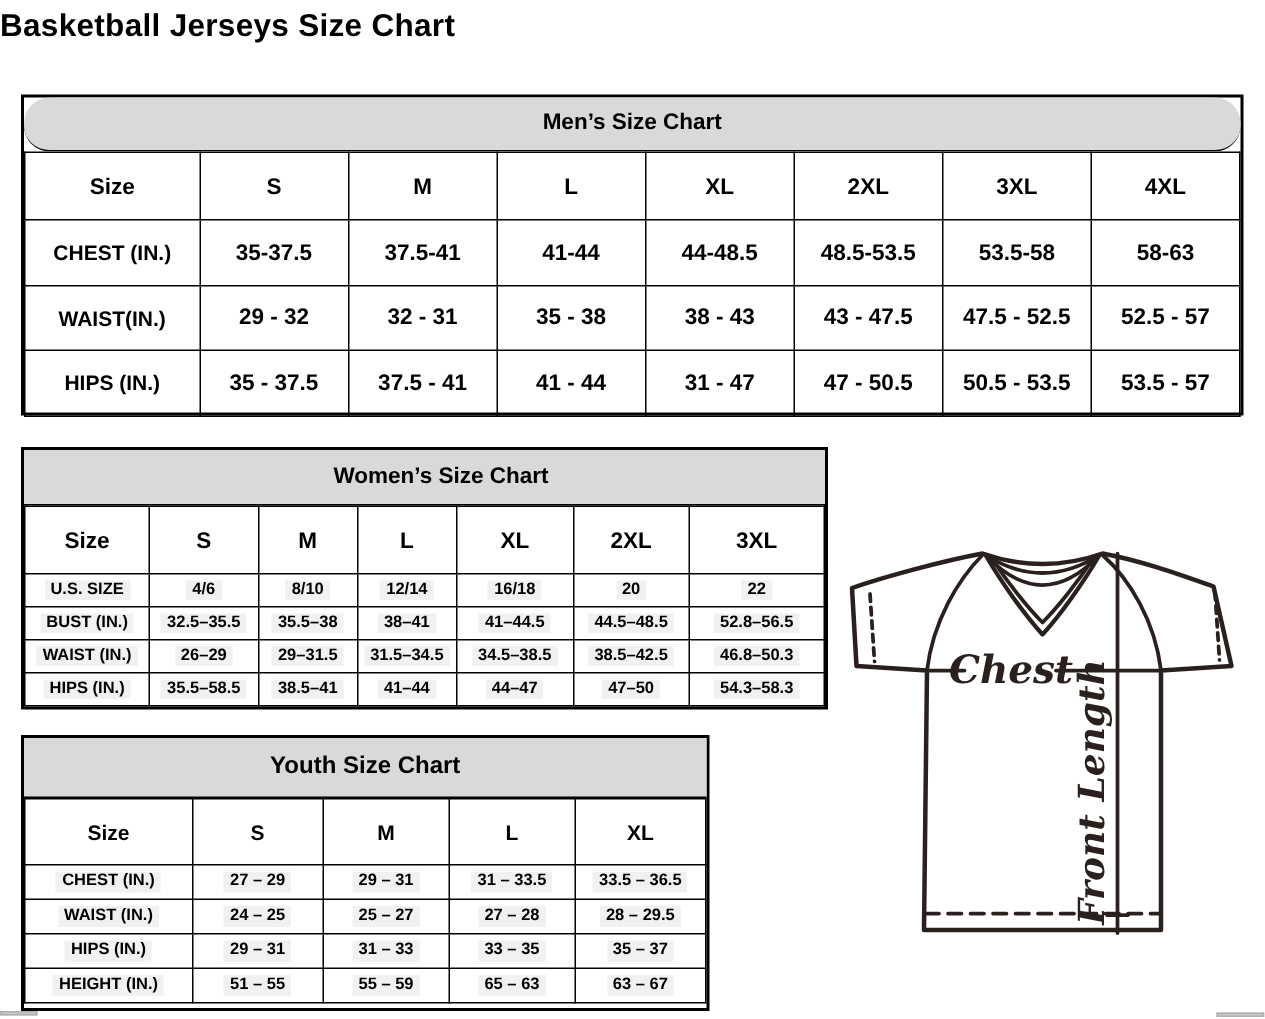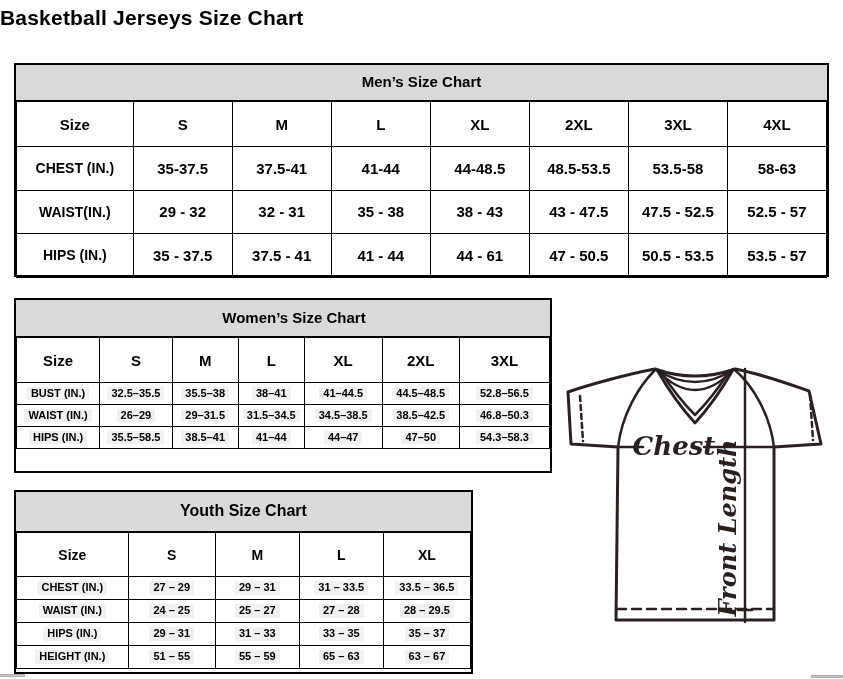--- a/index.html
+++ b/index.html
@@ -20,21 +20,21 @@
   .chart-title{background:var(--header-bg);border-bottom:1.5px solid var(--border);
     text-align:center;font-weight:700;font-size:15px;}
 
   table.size-table{width:100%;border-collapse:collapse;table-layout:fixed;}
   table.size-table th,table.size-table td{
     border:1px solid var(--border);text-align:center;vertical-align:middle;
     font-weight:700;padding:0;}
 
   
   #box-mens{left:14px;top:63px;width:815px;height:214px;}
-  #box-mens .chart-title{height:36px;line-height:34px;}
+  #box-mens .chart-title{height:36px;line-height:34px;border-radius:17px;}
   #tbl-mens thead tr{height:45px;}
   #tbl-mens tbody tr{height:43.5px;}
   #tbl-mens th,#tbl-mens td{font-size:15px;}
   #tbl-mens tbody th{font-size:14px;}
 
   
   #box-womens{left:14px;top:298px;width:538px;height:175px;}
   #box-womens .chart-title{height:37px;line-height:35px;padding-left:22px;}
   #tbl-womens thead tr{height:45px;}
   #tbl-womens tbody tr{height:22px;}
@@ -104,21 +104,21 @@
             <td><span>38 - 43</span></td>
             <td><span>43 - 47.5</span></td>
             <td><span>47.5 - 52.5</span></td>
             <td><span>52.5 - 57</span></td>
           </tr>
           <tr>
             <th><span>HIPS (IN.)</span></th>
             <td><span>35 - 37.5</span></td>
             <td><span>37.5 - 41</span></td>
             <td><span>41 - 44</span></td>
-            <td><span>44 - 61</span></td>
+            <td><span>31 - 47</span></td>
             <td><span>47 - 50.5</span></td>
             <td><span>50.5 - 53.5</span></td>
             <td><span>53.5 - 57</span></td>
           </tr>
         </tbody>
     </table>
   </div>
 
   <div class="chart-box" id="box-womens">
     <div class="chart-title">Women’s Size Chart</div>
@@ -138,20 +138,29 @@
             <th>S</th>
             <th>M</th>
             <th>L</th>
             <th>XL</th>
             <th>2XL</th>
             <th>3XL</th>
           </tr>
         </thead>
       <tbody>
           <tr>
+            <th><span class="hl">U.S. SIZE</span></th>
+            <td><span class="hl">4/6</span></td>
+            <td><span class="hl">8/10</span></td>
+            <td><span class="hl">12/14</span></td>
+            <td><span class="hl">16/18</span></td>
+            <td><span class="hl">20</span></td>
+            <td><span class="hl">22</span></td>
+          </tr>
+          <tr>
             <th><span class="hl">BUST (IN.)</span></th>
             <td><span class="hl">32.5–35.5</span></td>
             <td><span class="hl">35.5–38</span></td>
             <td><span class="hl">38–41</span></td>
             <td><span class="hl">41–44.5</span></td>
             <td><span class="hl">44.5–48.5</span></td>
             <td><span class="hl">52.8–56.5</span></td>
           </tr>
           <tr>
             <th><span class="hl">WAIST (IN.)</span></th>

